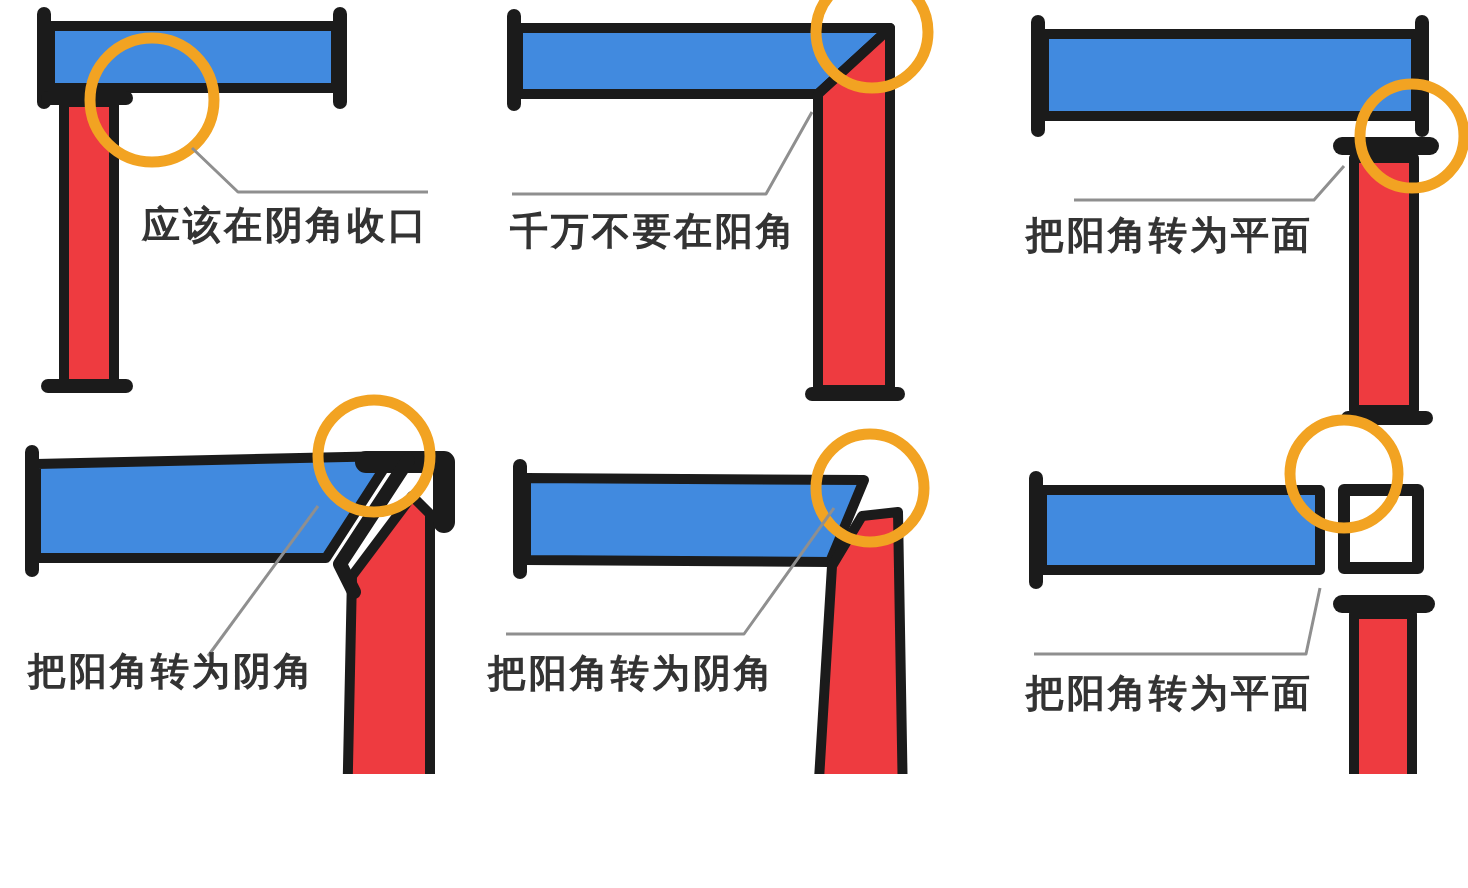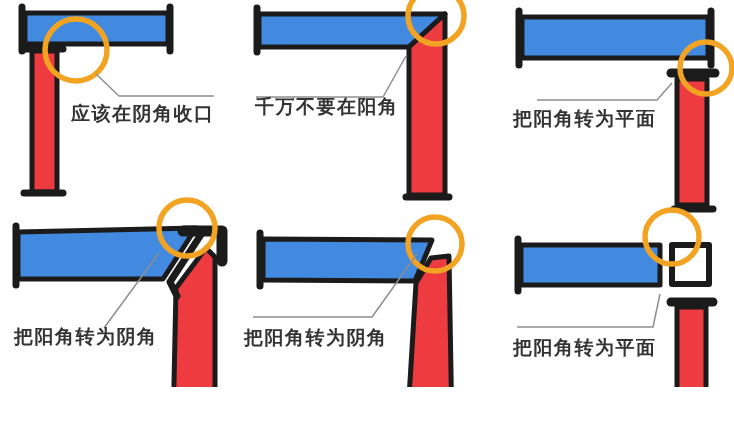--- a/index.html
+++ b/index.html
@@ -88,19 +88,19 @@
     <rect class="tile-blue" x="31" y="45" width="139" height="40"></rect>
     <line class="cap" x1="28" y1="39" x2="28" y2="91"></line>
     <rect class="tile-white" x="182" y="45" width="37" height="39"></rect>
     <rect class="tile-red" x="187" y="107" width="29" height="120"></rect>
     <line class="cap-wide" x1="181" y1="102" x2="223" y2="102"></line>
     <circle class="ring" cx="182" cy="37" r="27"></circle>
     <polyline class="leader" points="170,94 163,127 27,127"></polyline>
   </svg>
 
   <div class="caption" style="left:71px;top:103px">应该在阴角收口</div>
-  <div class="caption" style="left:255px;top:96px">千万不要在阳角</div>
+  <div class="caption" style="left:255px;top:106px">千万不要在阳角</div>
   <div class="caption" style="left:513px;top:108px">把阳角转为平面</div>
   <div class="caption" style="left:14px;top:326px">把阳角转为阴角</div>
   <div class="caption" style="left:244px;top:327px">把阳角转为阴角</div>
   <div class="caption" style="left:513px;top:337px">把阳角转为平面</div>
 
 </div>
 
 </body></html>

